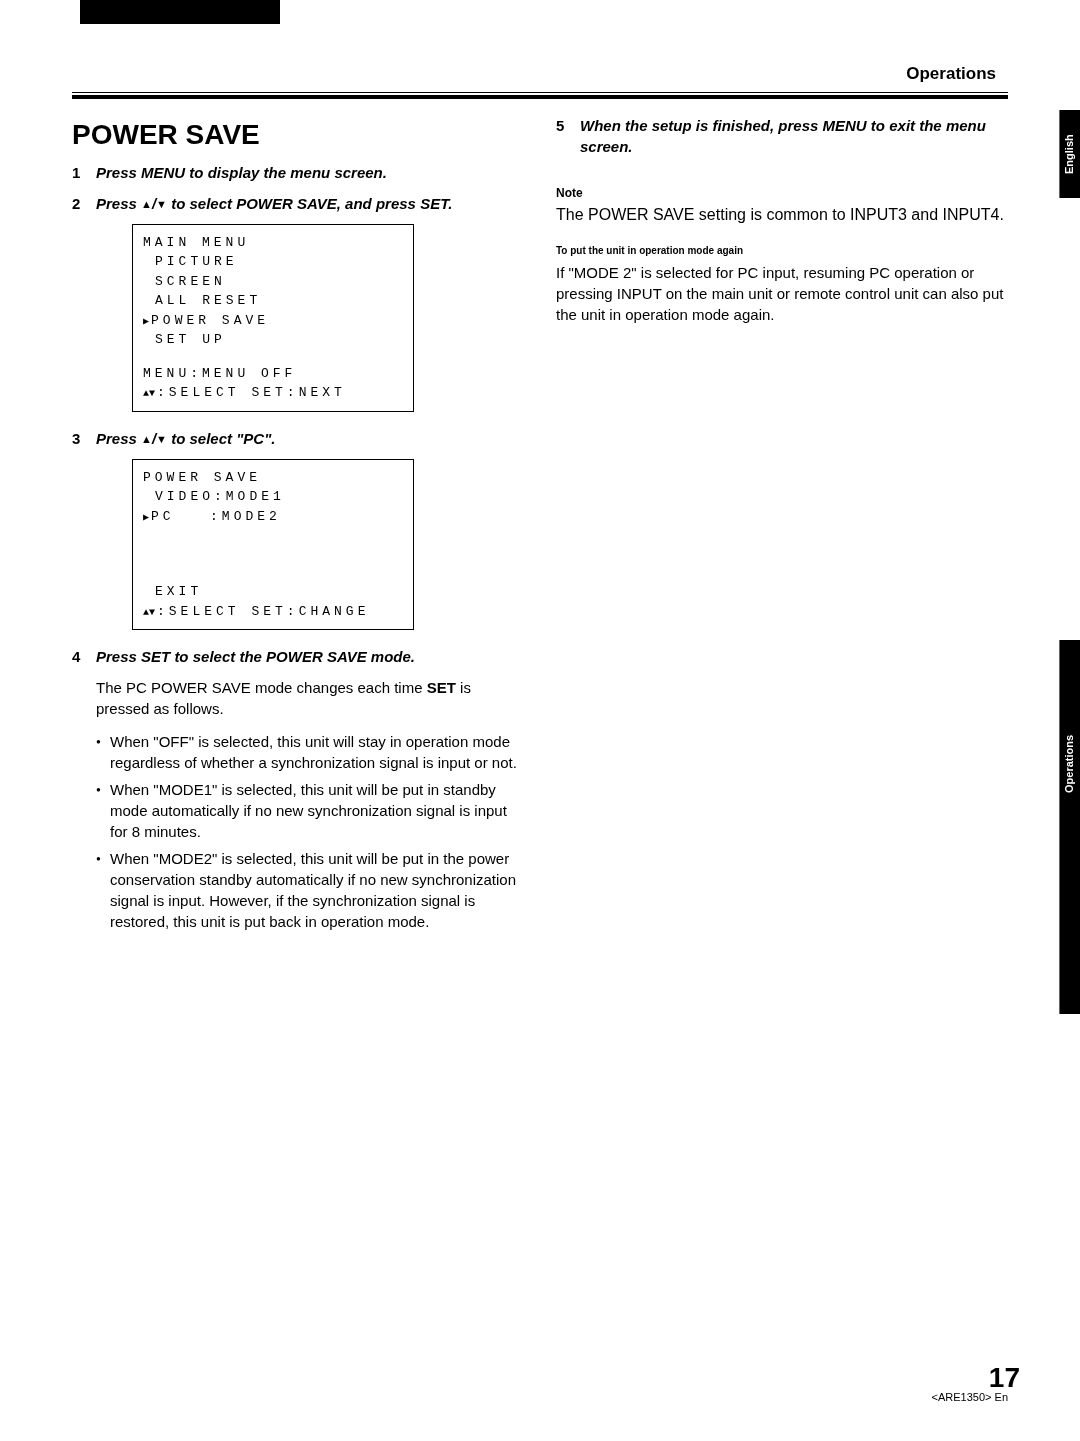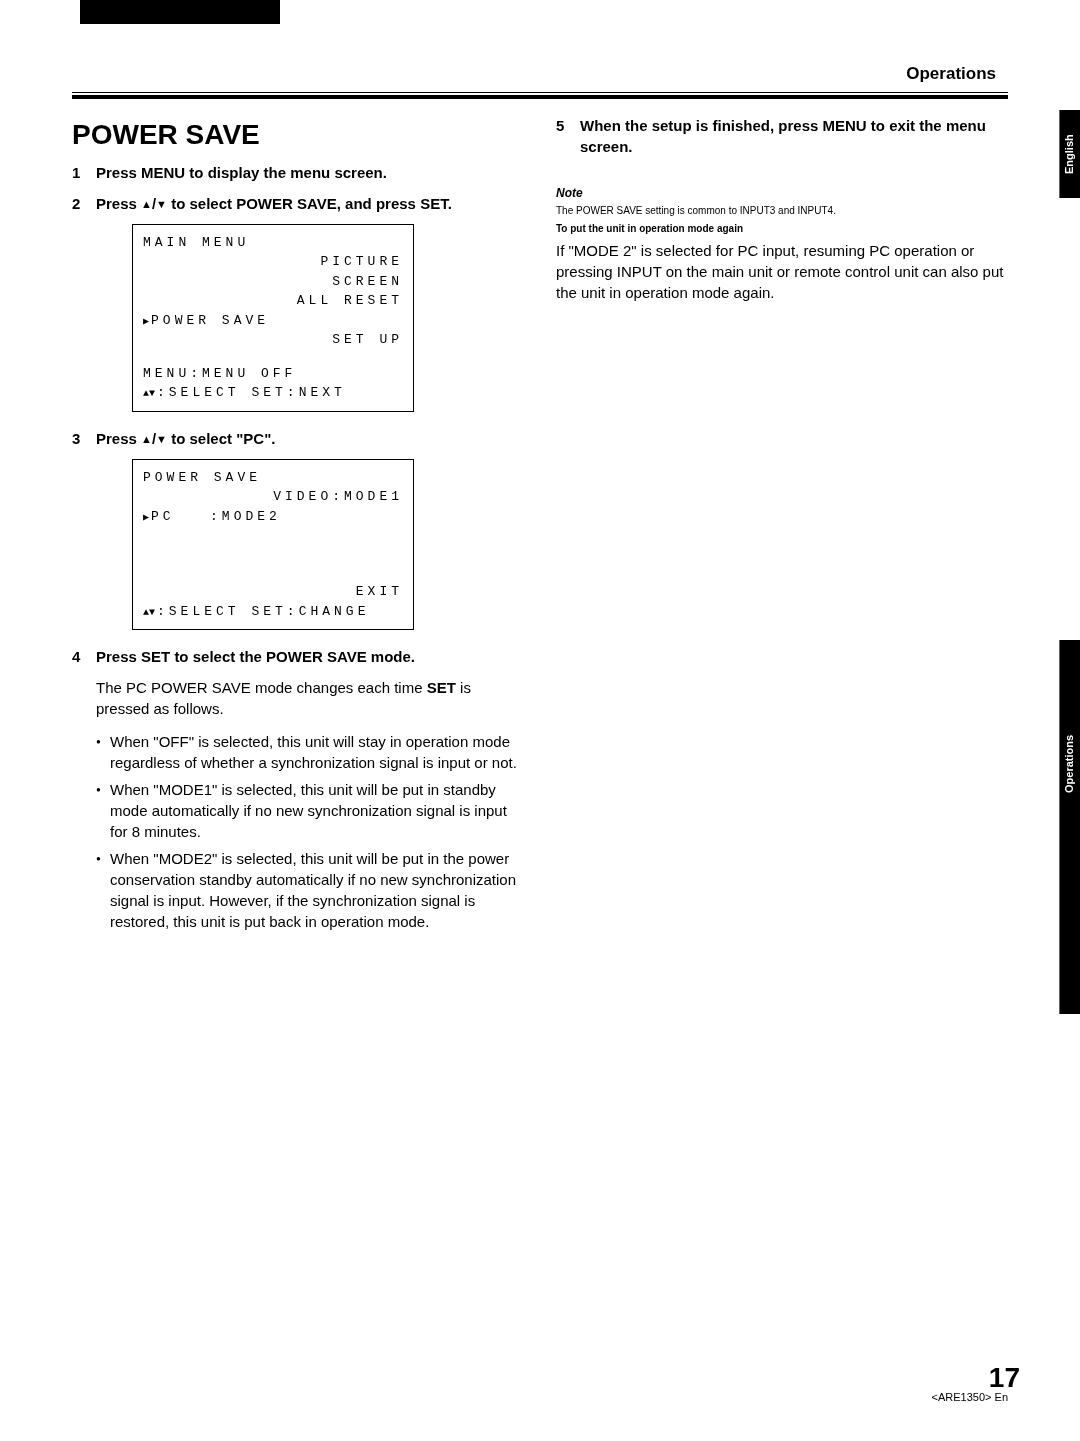--- a/index.html
+++ b/index.html
@@ -51,33 +51,33 @@
     font-weight: bold;
   }
   p { margin: 0 0 12px 0; }
   .step {
     display: flex;
     gap: 10px;
     margin-bottom: 10px;
     font-weight: bold;
   }
   .step .num { width: 14px; flex-shrink: 0; }
-  .step .txt { flex: 1; font-weight: bold; }
+  .step .txt { flex: 1; font-weight: bold; font-style: italic; }
   .step-body { margin-left: 24px; font-weight: normal; margin-bottom: 12px; }
   .osd {
     border: 1px solid #000;
     margin: 8px 0 16px 60px;
     padding: 8px 10px;
     font-family: "Courier New", monospace;
     font-size: 13px;
     letter-spacing: 4px;
     line-height: 1.5;
     width: 260px;
   }
-  .osd .pad { padding-left: 12px; text-align: right; }
+  .osd .pad { padding-left: 12px; }
   .osd .arrow-row::before {
     content: "▶";
     font-size: 10px;
     letter-spacing: 0;
     margin-right: 2px;
   }
   .osd .updown::before {
     content: "▲▼";
     font-size: 10px;
     letter-spacing: 0;
@@ -99,22 +99,22 @@
     margin-bottom: 6px;
     padding-left: 14px;
   }
   ul.bullets li::before {
     content: "●";
     font-size: 8px;
     position: absolute;
     left: 0;
     top: 5px;
   }
-  .note-label { font-size: 12px; font-weight: bold; margin-bottom: 2px; font-style: italic; }
-  .note-text { font-size: 10px; margin-bottom: 4px; }
+  .note-label { font-size: 12px; font-weight: bold; margin-bottom: 2px; }
+  .note-text { font-size: 16px; margin-bottom: 18px; }
   .subhead { font-weight: bold; font-size: 10px; margin-bottom: 4px; }
   .power-icon {
     display: inline-block;
     width: 14px; height: 14px;
     border: 2px solid #000;
     border-radius: 50%;
     position: relative;
     vertical-align: -2px;
   }
   .power-icon::after {

